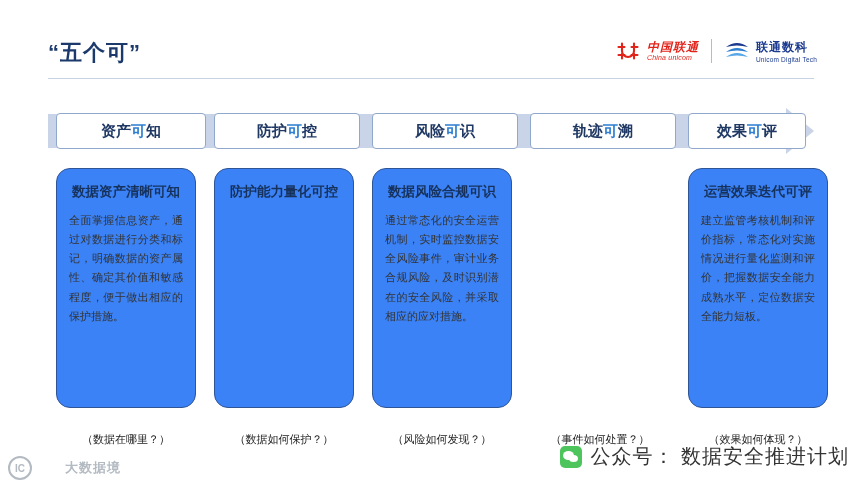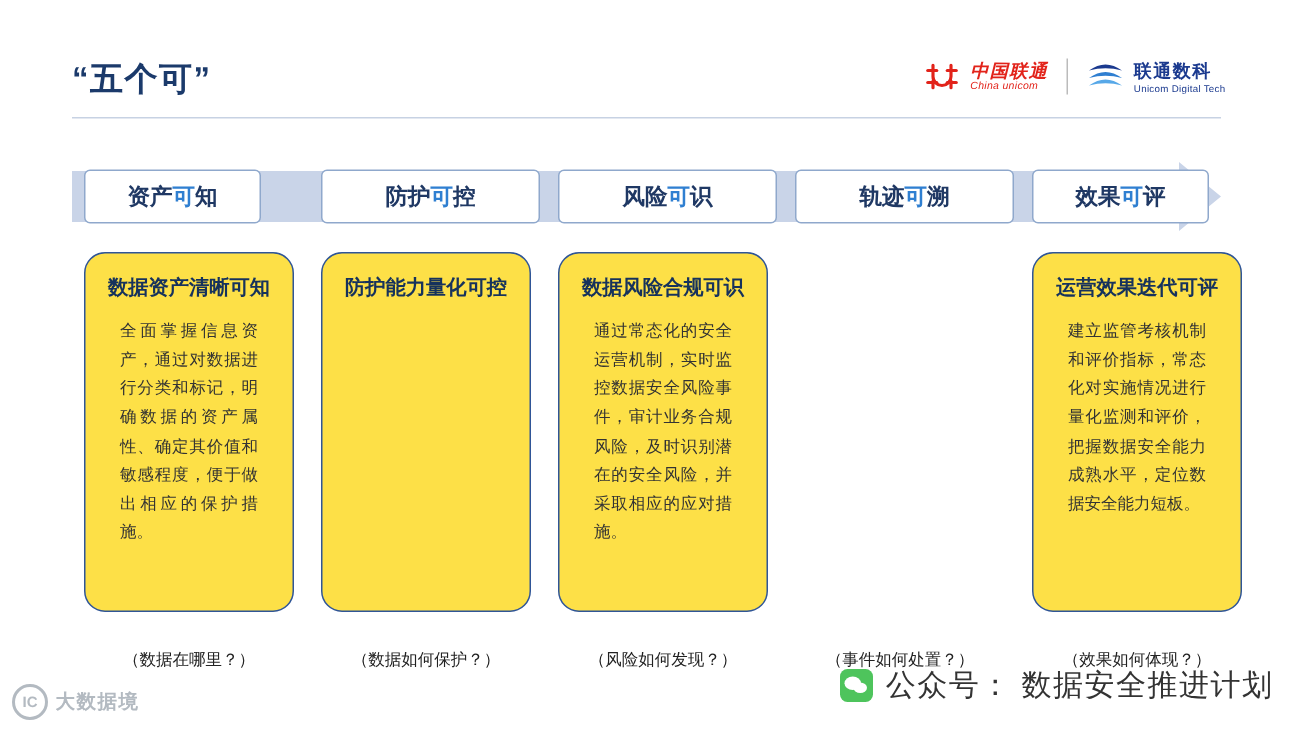--- a/index.html
+++ b/index.html
@@ -150,33 +150,33 @@
     height: 240px;
   }
   .card {
     position: absolute;
     top: 0;
     width: 140px;
     height: 240px;
     border: 1px solid #2f5597;
     border-radius: 14px;
     box-sizing: border-box;
-    background: #fde047;
+    background: #3b82f6;
     padding: 14px 12px 10px 12px;
   }
   .card h3 {
     margin: 0 0 10px 0;
     font-size: 13.5px;
     font-weight: bold;
     color: #16325c;
     text-align: center;
     line-height: 1.3;
   }
   .card p {
-    margin: 11px;
+    margin: 0;
     font-size: 11px;
     color: #333333;
     line-height: 1.75;
     text-align: justify;
   }
   .captions {
     position: absolute;
     left: 48px;
     top: 432px;
     width: 766px;
@@ -191,20 +191,21 @@
     color: #222222;
   }
   
   .wm-left {
     position: absolute;
     left: 8px;
     bottom: 8px;
     display: flex;
     align-items: center;
     opacity: 0.75;
+    gap: 28px;
   }
   .wm-left .circle {
     width: 20px;
     height: 20px;
     border-radius: 50%;
     border: 2px solid #9aa3ad;
     color: #9aa3ad;
     font-size: 10px;
     display: flex;
     align-items: center;
@@ -300,21 +301,21 @@
         <div class="en">Unicom Digital Tech</div>
       </div>
     </div>
   </div>
 
   <div class="band">
     <svg class="band-arrow" viewBox="0 0 766 46" preserveAspectRatio="none">
       <polygon points="0,6 738,6 738,0 766,23 738,46 738,40 0,40" fill="#c9d4e8"></polygon>
     </svg>
     <div class="chips">
-      <div class="chip" style="left:8px; width:118px;">
+      <div class="chip" style="left:8px; width:150px;">
         <span>资产</span>
           <span class="hl">可</span>
           <span>知</span>
       </div>
       <div class="chip" style="left:166px; width:146px;">
         <span>防护</span>
           <span class="hl">可</span>
           <span>控</span>
       </div>
       <div class="chip" style="left:324px; width:146px;">

